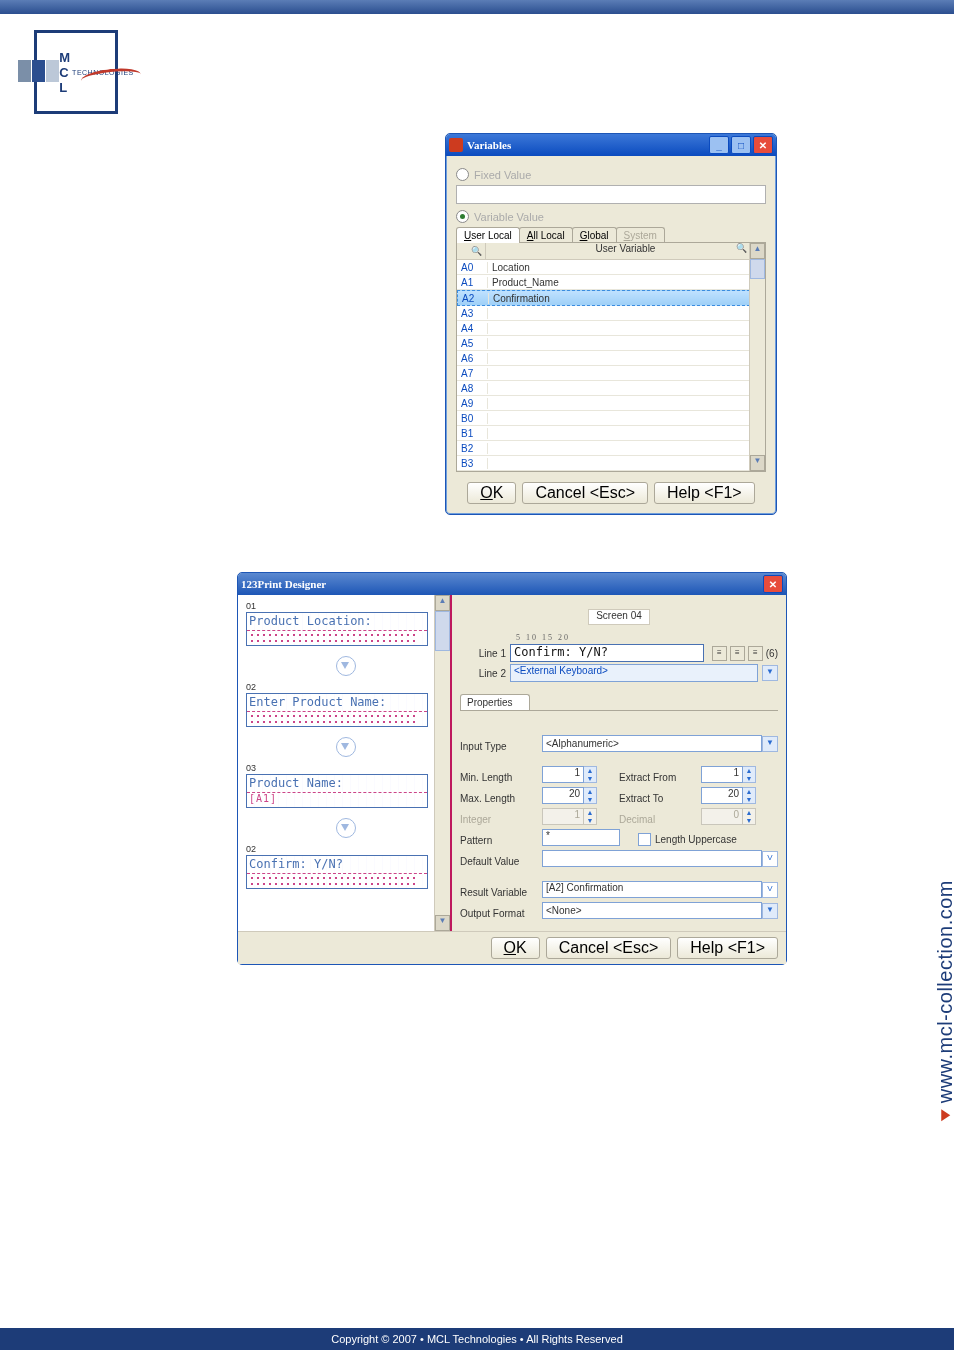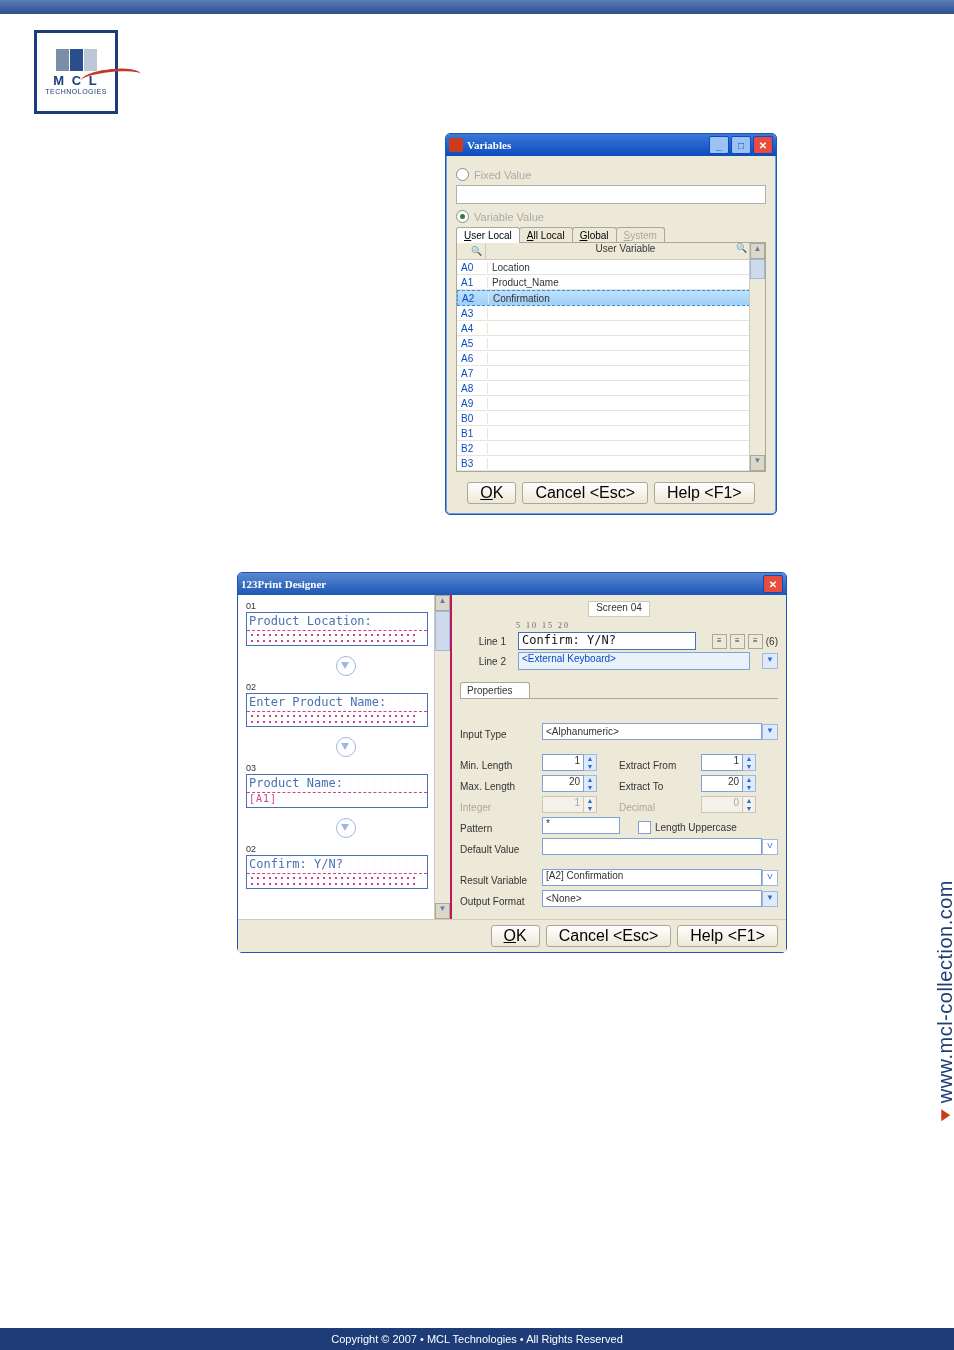--- a/index.html
+++ b/index.html
@@ -1,19 +1,19 @@
 <!DOCTYPE html>
 <html><head>
 <meta charset="utf-8">
 <style>
   html,body{margin:0;padding:0;font-family:Tahoma,Arial,sans-serif;font-size:11px;color:#333;background:#fff}
   .page{width:954px;height:1350px;position:relative;background:#fff}
   .topbar{height:14px;background:linear-gradient(#5b7db6,#2b4e8f)}
   .logo{position:absolute;left:34px;top:30px;width:78px;height:78px;border:3px solid #1d3c78;background:#fff;display:flex;align-items:center;justify-content:center}
-  .logo-inner{display:flex;flex-direction:column;align-items:center}
+  .logo-inner{display:flex;flex-direction:row;align-items:center}
   .bars{display:flex;gap:1px;margin-bottom:2px}
   .bars span{display:block;width:13px}
   .bars span:nth-child(1){height:22px;background:#7b8fa8}
   .bars span:nth-child(2){height:22px;background:#2b4e8f}
   .bars span:nth-child(3){height:22px;background:#bcc8d8}
   .mcl{font:bold 13px Arial;color:#1d3c78;letter-spacing:2px}
   .tech{font:7px Arial;color:#1d3c78;letter-spacing:0.5px}
   .swoosh{position:absolute;width:60px;height:14px;border-top:3px solid #c0392b;border-radius:50% 50% 0 0;top:36px;left:44px;transform:rotate(-6deg)}
 
   
@@ -64,23 +64,23 @@
   .lcd .l1{height:15px;padding:1px 2px;border-bottom:1px dashed #c48;overflow:hidden;white-space:nowrap}
   .lcd .l2{height:13px;padding:0 2px;overflow:hidden;letter-spacing:1px;color:#c48;font-size:10px}
   .dots{display:inline-block;background-image:radial-gradient(#c48 1px,transparent 1px);background-size:6px 6px;width:170px;height:10px;vertical-align:middle}
   .arrowdown{width:18px;height:18px;border:1px solid #9fb8e0;border-radius:50%;margin:6px auto;position:relative;background:#fff}
   .arrowdown::after{content:"";position:absolute;left:4px;top:5px;border-left:4px solid transparent;border-right:4px solid transparent;border-top:7px solid #9fb8e0}
   .left-scroll{position:absolute;right:0;top:0;bottom:0;width:15px;background:#ece9d8;border-left:1px solid #cfcabb}
   .left-scroll .up,.left-scroll .down{height:14px;background:#dcd8c8;border:1px solid #aca899;color:#5b7db6;font-size:8px;text-align:center}
   .left-scroll .thumb{height:38px;background:#cfd9ec;border:1px solid #9fb8e0}
 
   .pd-right{flex:1;background:#ece9d8;padding:6px 8px 8px 8px}
-  .screenlbl{border:1px solid #cfcabb;width:60px;height:14px;font-size:10px;text-align:center;background:#fff;margin:0 auto}
+  .screenlbl{border:1px solid #cfcabb;width:60px;height:14px;font-size:10px;text-align:center;background:#fff;margin:8px auto}
   .ruler{font:8px Tahoma;color:#666;margin:4px 0 0 56px;letter-spacing:2px}
-  .line{display:flex;align-items:center;gap:12px;margin-top:2px}
+  .line{display:flex;align-items:center;gap:4px;margin-top:2px}
   .line .ll{width:46px;text-align:right;font-size:10px}
   .line .box1{flex:1;border:1px solid #4971b2;background:#fff;font:12px "Lucida Console",monospace;color:#111;padding:0 3px;height:16px}
   .line .box2{flex:1;border:1px solid #7fa2d6;background:#e9f1fb;color:#0b4bbf;font-size:10px;padding:0 3px;height:16px}
   .line .meta{font-size:10px;color:#333;margin-left:4px;display:flex;align-items:center;gap:3px}
   .mini{width:13px;height:13px;border:1px solid #aca899;background:#ece9d8;font-size:8px;text-align:center;line-height:11px}
   .dd-caret{width:14px;height:14px;border:1px solid #9fb8e0;background:#e0ebfa;color:#2b6cd0;font-size:8px;text-align:center;line-height:12px}
 
   .props-tab{margin-top:12px;border:1px solid #aca899;background:#fff;border-bottom:none;width:56px;padding:2px 6px;font-size:10px;border-radius:3px 3px 0 0}
   .props{border-top:1px solid #aca899;height:6px}
   .form{margin-top:18px}

